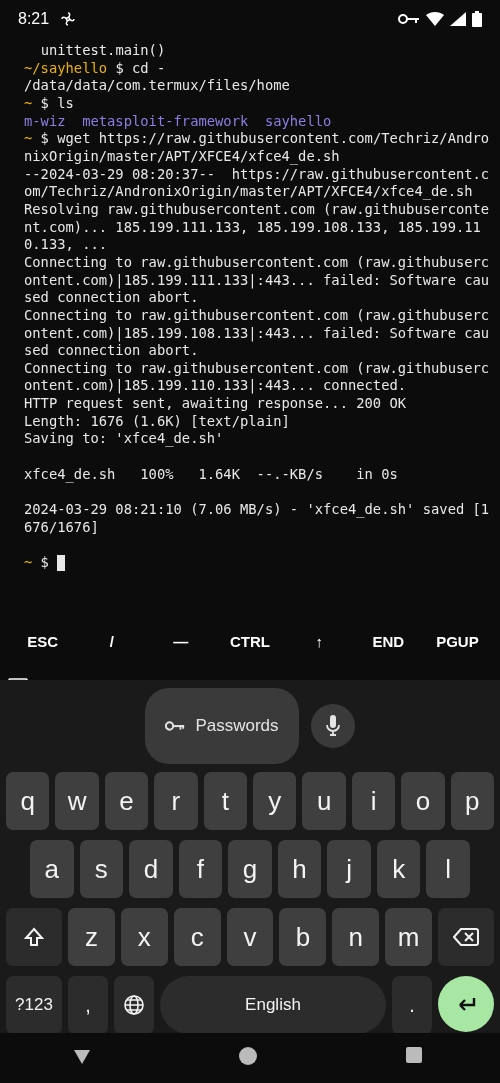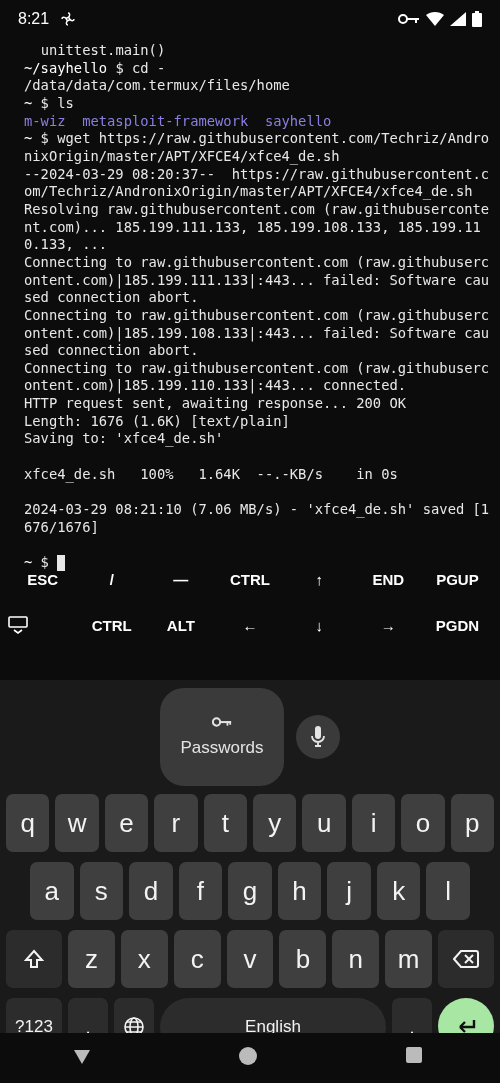--- a/index.html
+++ b/index.html
@@ -27,33 +27,33 @@
 .terminal {
   padding: 4px 8px;
   color: #e8e8e8;
   font-size: 13.8px;
   line-height: 1.28;
   font-family: "Menlo", "Consolas", monospace;
   word-break: break-all;
   white-space: pre-wrap;
   margin-left: 16px;
 }
-.terminal .path { color: #ffffff; }
+.terminal .path { color: #eab308; }
 .terminal .dir { color: #8a7fe0; }
 .terminal .prompt { color: #e8e8e8; }
 .cursor {
   display: inline-block;
   width: 8px;
   height: 16px;
   background: #e8e8e8;
   vertical-align: middle;
 }
 .term-keys {
   position: absolute;
-  top: 556px;
+  top: 618px;
   left: 0;
   width: 100%;
   padding: 0 8px;
   color: #fff;
   font-family: sans-serif;
   font-weight: 600;
   font-size: 15px;
 }
 .term-keys-row {
   display: flex;
@@ -83,21 +83,20 @@
 .passwords-pill {
   background: #3a3a3a;
   color: #e4e4e4;
   padding: 28px 20px;
   border-radius: 24px;
   display: flex;
   align-items: center;
   gap: 10px;
   font-family: sans-serif;
   font-size: 17px;
-  flex-direction: column;
 }
 .mic-btn {
   width: 44px;
   height: 44px;
   background: #3a3a3a;
   border-radius: 50%;
   display: flex;
   align-items: center;
   justify-content: center;
 }

